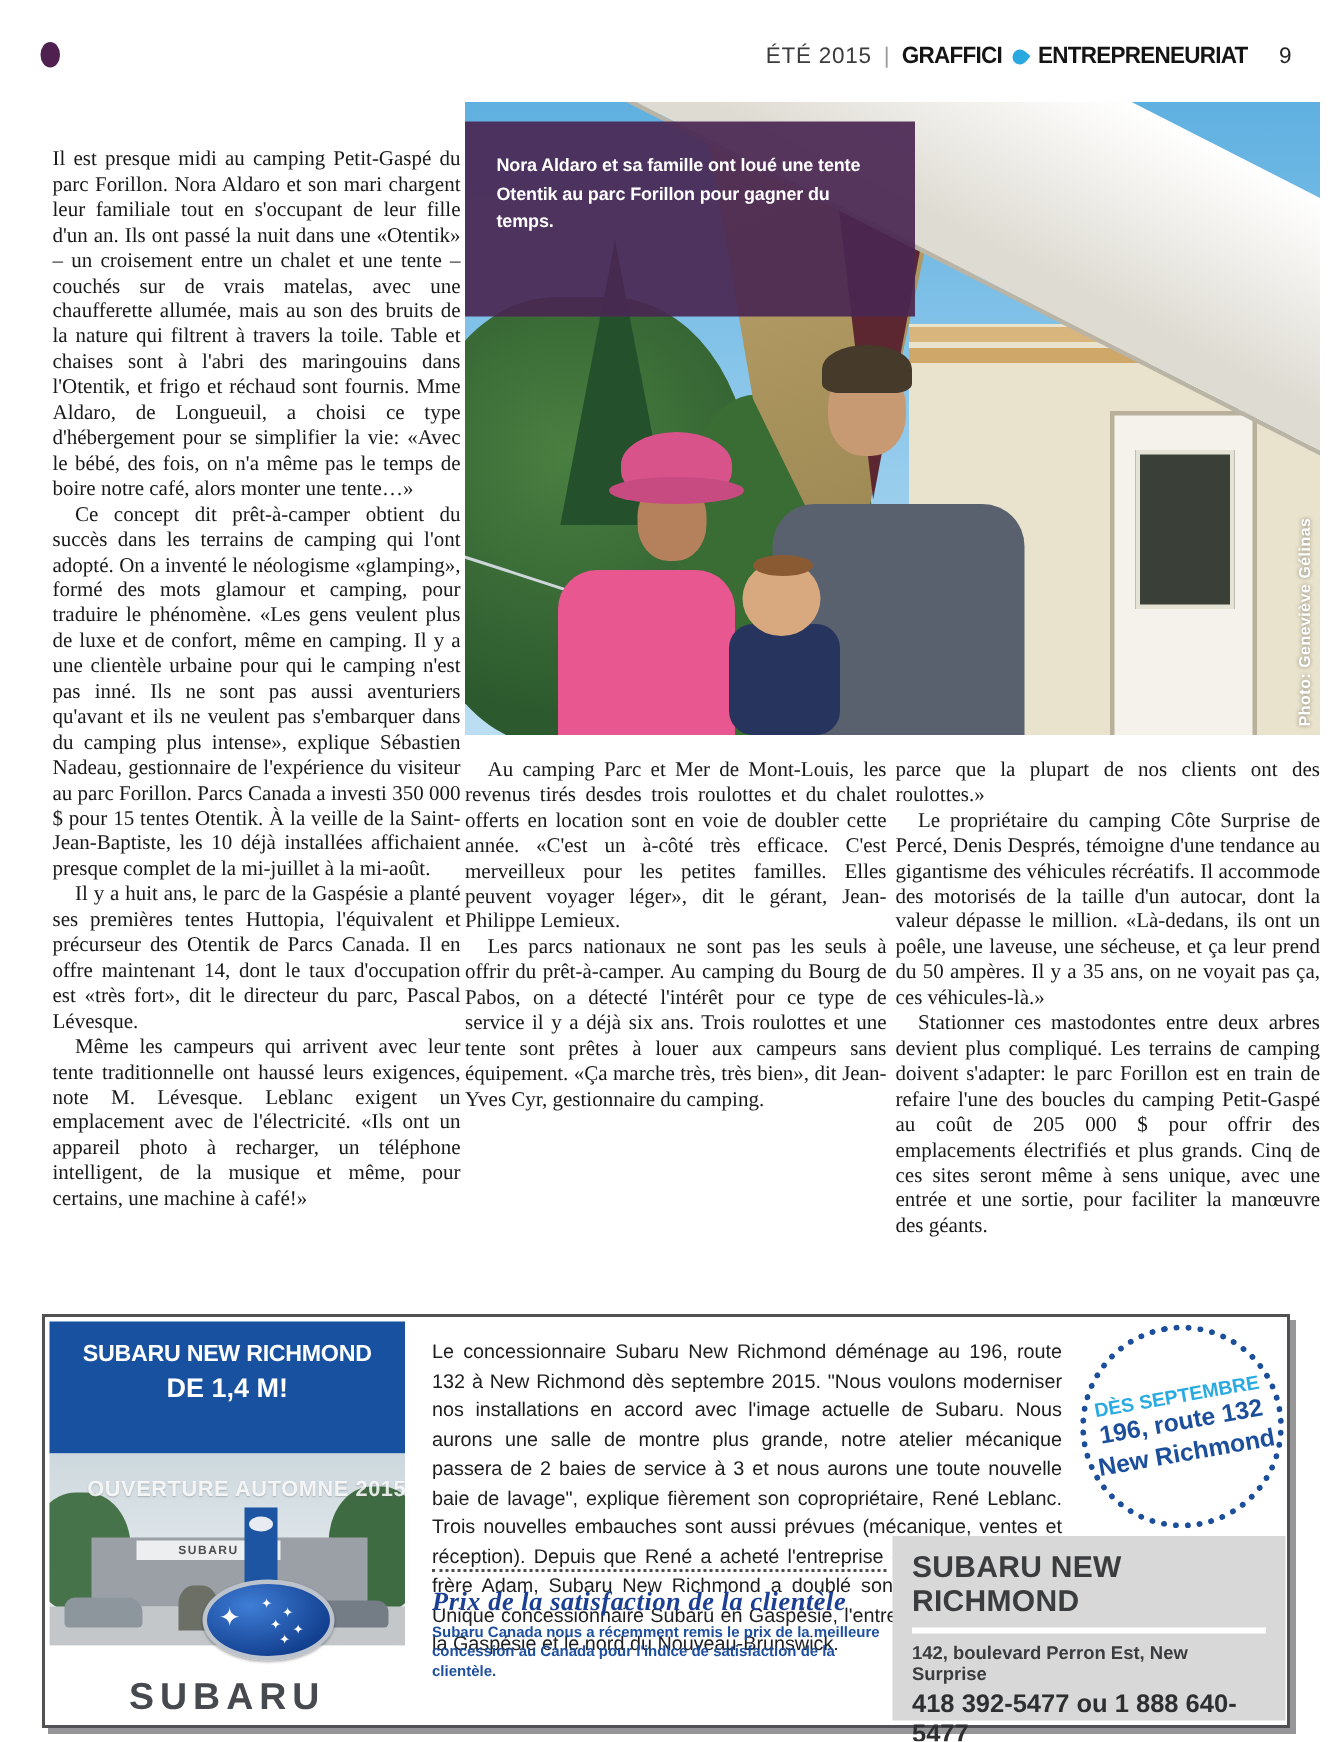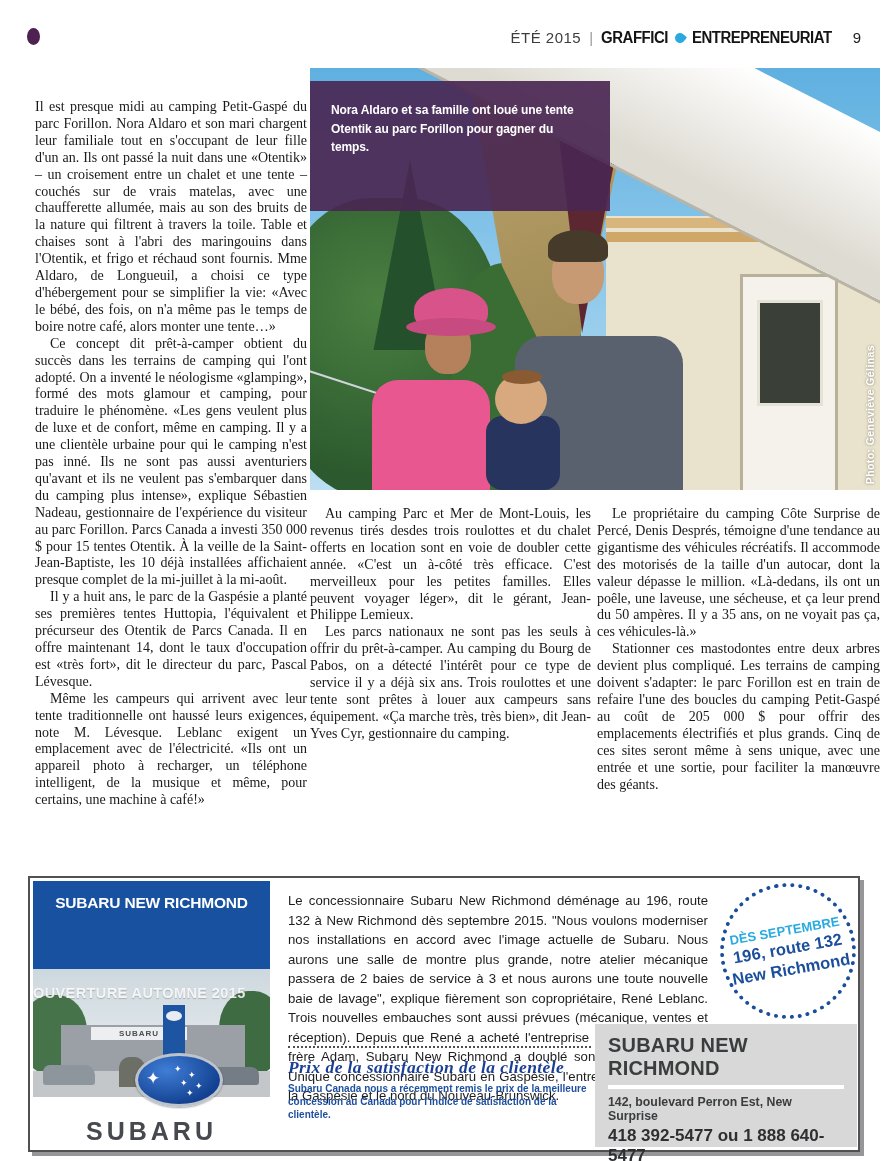--- a/index.html
+++ b/index.html
@@ -74,21 +74,21 @@
   .d-tree-r{left:186px;top:22px;width:64px;height:84px;background:#3f6b42;border-radius:45%;}
   .d-ground{left:0;bottom:0;width:237px;height:26px;background:#c3c7ca;}
   .d-building{left:28px;top:56px;width:184px;height:46px;background:#9aa0a5;}
   .d-sign{left:58px;top:58px;width:96px;height:13px;background:#eceeef;color:#4c4f52;
           font-size:8px;font-weight:bold;text-align:center;line-height:13px;letter-spacing:1px;}
   .d-pylon{left:130px;top:36px;width:22px;height:66px;background:#1d55a3;}
   .d-pylon-logo{left:133px;top:42px;width:16px;height:10px;background:#e8ecf2;border-radius:50%;}
   .d-car1{left:10px;top:96px;width:52px;height:20px;background:#8d959d;border-radius:7px 10px 3px 3px;}
   .d-car2{left:176px;top:98px;width:50px;height:18px;background:#747c85;border-radius:8px 8px 3px 3px;}
   .d-people{left:86px;top:88px;width:26px;height:30px;background:#6b6f66;border-radius:40% 40% 0 0;}
-  .d-overlay{left:0;top:16px;width:263px;text-align:left;color:rgba(255,255,255,.85);
+  .d-overlay{left:0;top:16px;width:263px;text-align:center;color:rgba(255,255,255,.85);
              font-weight:bold;font-size:14.5px;letter-spacing:.4px;text-shadow:0 1px 1px rgba(90,90,90,.35);}
   .subaru-logo{position:absolute;left:102px;top:172px;width:82px;height:48px;border-radius:50%;
                background:radial-gradient(ellipse at 35% 30%,#3f7ed6,#123f8f 75%);
                border:3px solid #bcc3cd;box-shadow:0 1px 2px rgba(0,0,0,.35);}
   .subaru-logo span{position:absolute;color:#fff;line-height:1;}
   .st1{left:8px;top:14px;font-size:17px;}
   .st2{left:36px;top:9px;font-size:9px;}
   .st3{left:50px;top:15px;font-size:9px;}
   .st4{left:42px;top:23px;font-size:9px;}
   .st5{left:57px;top:26px;font-size:9px;}
@@ -160,28 +160,30 @@
     <div class="baby-hair"></div>
     <div class="photo-caption">Nora Aldaro et sa famille ont loué une tente Otentik au parc Forillon pour gagner du temps.</div>
     <div class="photo-credit">Photo: Geneviève Gélinas</div>
   </div>
 
   <div class="col col2">
     <p>Au camping Parc et Mer de Mont-Louis, les revenus tirés desdes trois roulottes et du chalet offerts en location sont en voie de doubler cette année. «C'est un à-côté très efficace. C'est merveilleux pour les petites familles. Elles peuvent voyager léger», dit le gérant, Jean-Philippe Lemieux.</p>
     <p>Les parcs nationaux ne sont pas les seuls à offrir du prêt-à-camper. Au camping du Bourg de Pabos, on a détecté l'intérêt pour ce type de service il y a déjà six ans. Trois roulottes et une tente sont prêtes à louer aux campeurs sans équipement. «Ça marche très, très bien», dit Jean-Yves Cyr, gestionnaire du camping.</p>
   </div>
   <div class="col col3">
+    <p class="no-indent">parce que la plupart de nos clients ont des roulottes.»</p>
     <p>Le propriétaire du camping Côte Surprise de Percé, Denis Després, témoigne d'une tendance au gigantisme des véhicules récréatifs. Il accommode des motorisés de la taille d'un autocar, dont la valeur dépasse le million. «Là-dedans, ils ont un poêle, une laveuse, une sécheuse, et ça leur prend du 50 ampères. Il y a 35 ans, on ne voyait pas ça, ces véhicules-là.»</p>
     <p>Stationner ces mastodontes entre deux arbres devient plus compliqué. Les terrains de camping doivent s'adapter: le parc Forillon est en train de refaire l'une des boucles du camping Petit-Gaspé au coût de 205 000 $ pour offrir des emplacements électrifiés et plus grands. Cinq de ces sites seront même à sens unique, avec une entrée et une sortie, pour faciliter la manœuvre des géants.</p>
   </div>
 
   <div class="ad">
     <div class="ad-left">
       <div class="ad-head">
         <div class="h1">SUBARU NEW RICHMOND</div>
+        <div class="h3">DE 1,4 M!</div>
       </div>
       <div class="dealer">
         <div class="d-tree-l"></div>
         <div class="d-tree-r"></div>
         <div class="d-ground"></div>
         <div class="d-building"></div>
         <div class="d-sign">SUBARU</div>
         <div class="d-pylon"></div>
         <div class="d-pylon-logo"></div>
         <div class="d-car1"></div>

